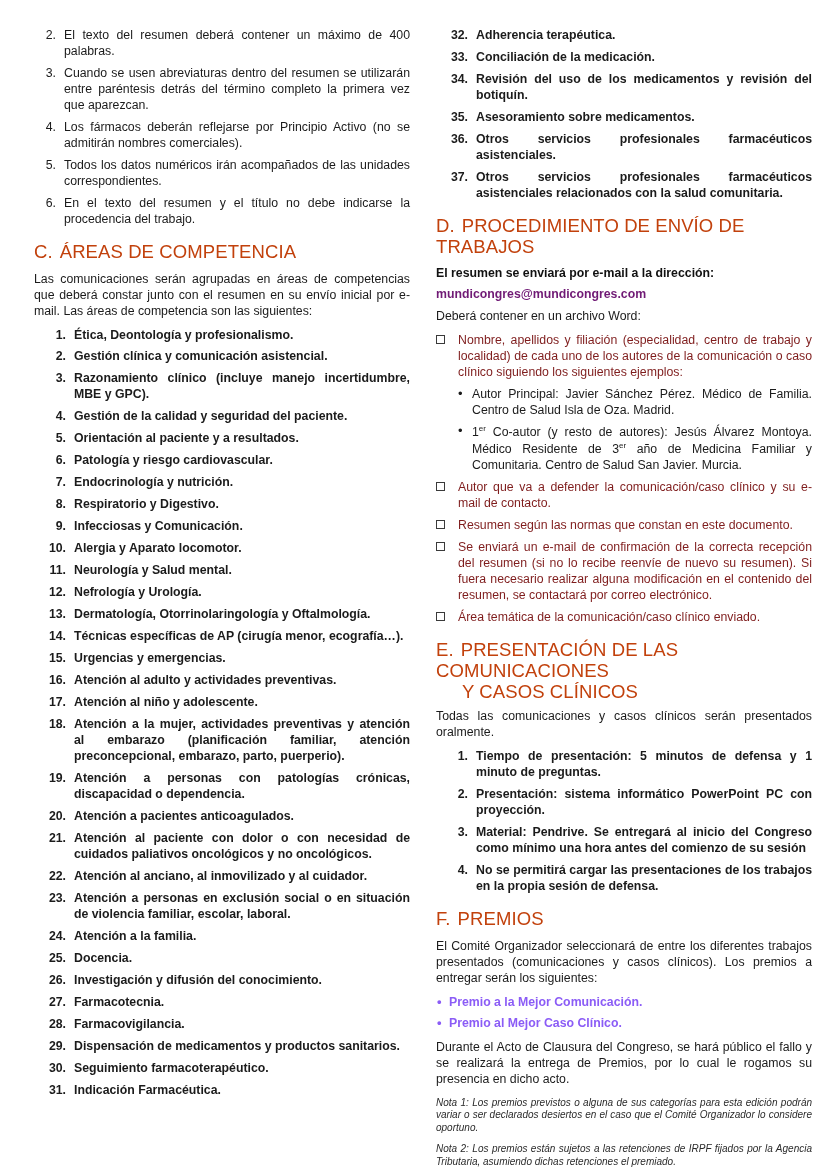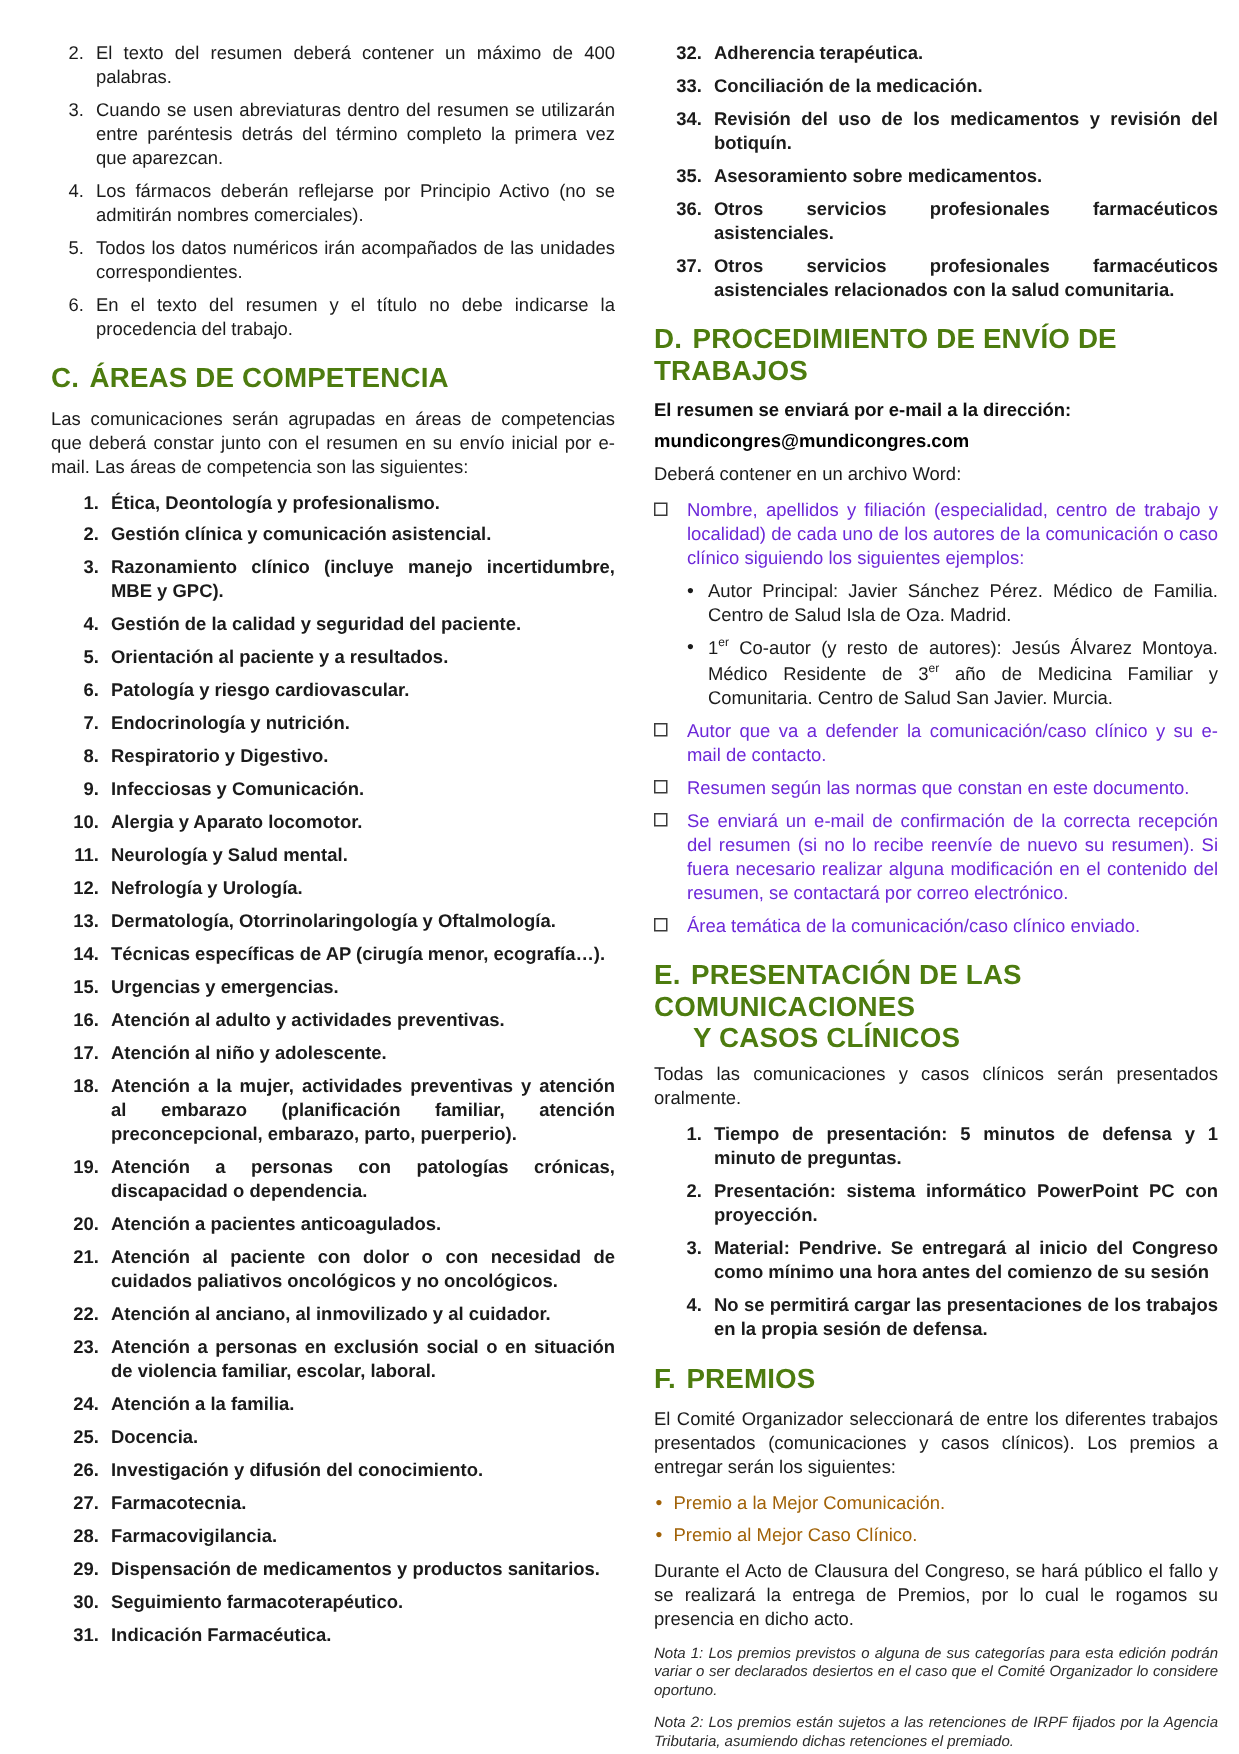--- a/index.html
+++ b/index.html
@@ -56,54 +56,54 @@
     left: 0;
     width: 22px;
     text-align: right;
     color: #1b1b1b;
   }
   ol.numlist.indent > li { padding-left: 40px; font-weight: bold; }
   ol.numlist.indent > li .num { width: 32px; }
 
   
   .h-section {
-    color: #4d7c0f;
-    font-weight: bold;
+    color: #c2410c;
+    font-weight: normal;
     font-size: 18.5px;
     letter-spacing: 0.1px;
     margin: 14px 0 9px 0;
     line-height: 1.12;
   }
   .h-section .ltr { margin-right: 7px; }
   .h-section.two-line { margin-bottom: 7px; }
   .h-sub {
     font-size: 12.3px;
     font-weight: bold;
     margin: 0 0 5px 0;
     color: #111;
   }
   .email {
     font-size: 12.3px;
     font-weight: bold;
     margin: 0 0 6px 0;
-    color: #000000;
+    color: #701a75;
   }
   
   ul.checklist {
     list-style: none;
     margin: 0 0 6px 0;
     padding: 0;
   }
   ul.checklist > li {
     position: relative;
     padding-left: 22px;
     font-size: 12.3px;
     margin-bottom: 6px;
     text-align: justify;
-    color: #6d28d9;
+    color: #7f1d1d;
   }
   .chk {
     position: absolute;
     left: 0; top: 2px;
     width: 9px; height: 9px;
     border: 1px solid #3a3a3a;
     background: #fff;
     display: inline-block;
   }
   ul.bullets {
@@ -128,23 +128,23 @@
   }
   ul.dots {
     list-style: none;
     margin: 0 0 8px 0;
     padding: 0;
   }
   ul.dots > li {
     position: relative;
     padding-left: 13px;
     font-size: 12.3px;
-    font-weight: normal;
+    font-weight: bold;
     margin-bottom: 5px;
-    color: #a16207;
+    color: #8b5cf6;
   }
   ul.dots > li:before {
     content: "\2022";
     position: absolute;
     left: 1px; top: -1px;
     font-size: 13px;
   }
   .note {
     font-size: 10px;
     font-style: italic;

